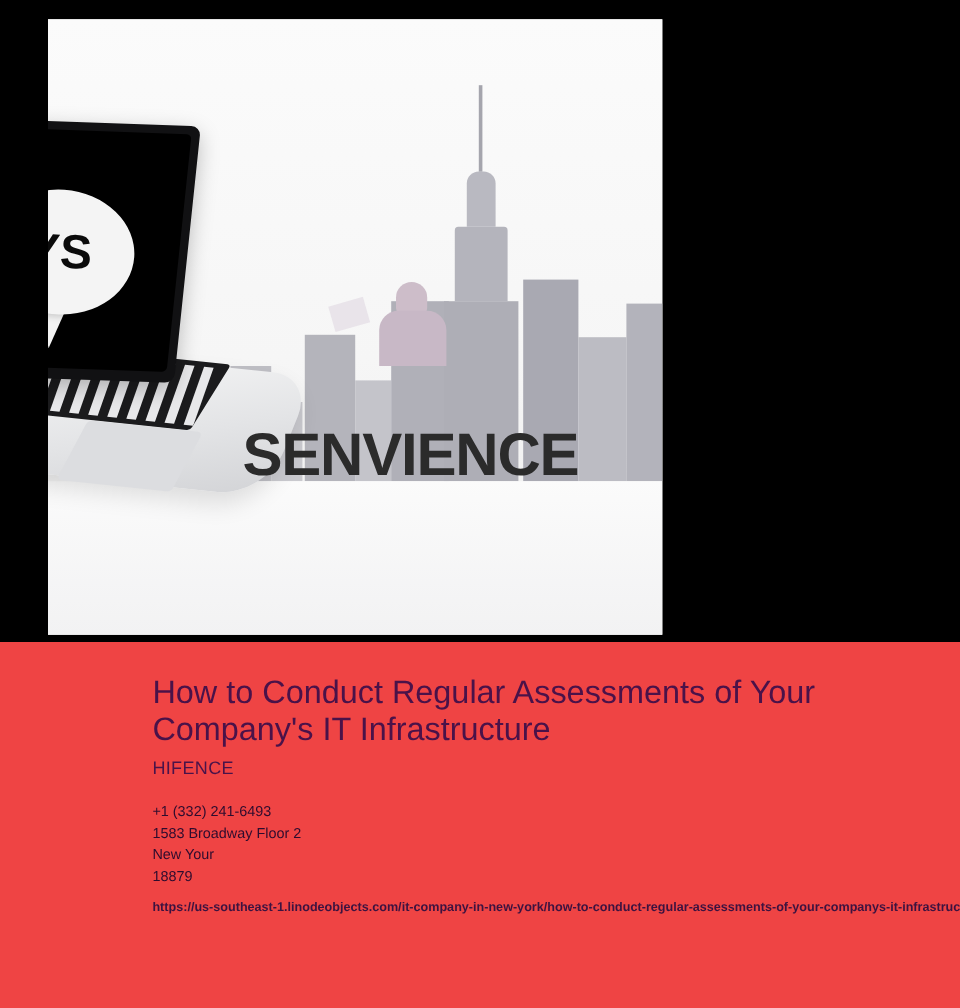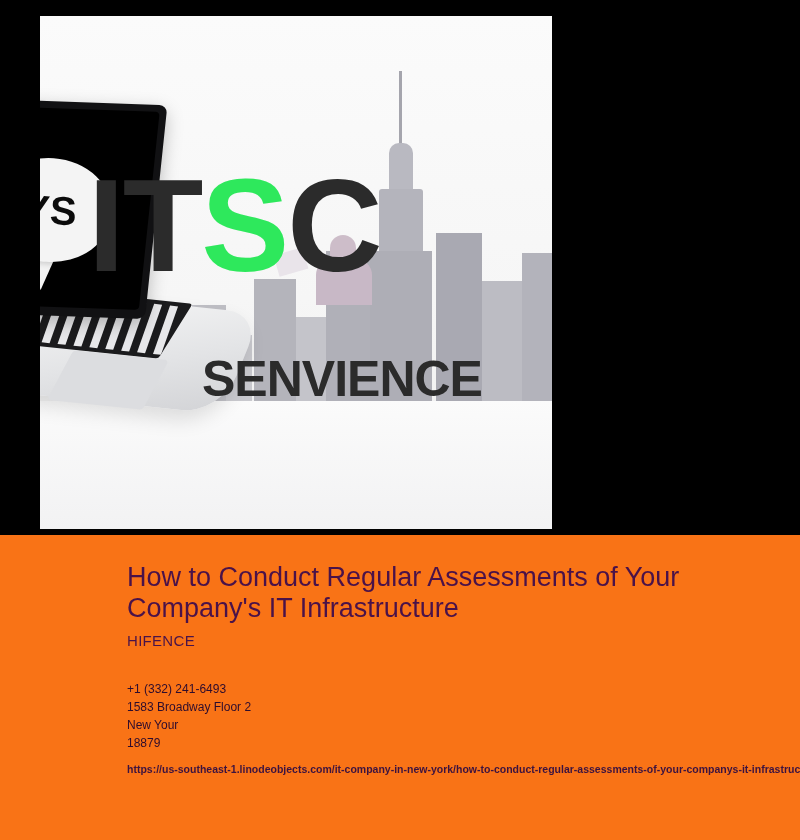--- a/index.html
+++ b/index.html
@@ -160,21 +160,21 @@
     background: linear-gradient(180deg, #fbfbfb 0%, #f2f2f3 100%);
   }
 
   
   .info-panel {
     position: absolute;
     left: 0;
     top: 535px;
     width: 800px;
     height: 305px;
-    background: #f97316;
+    background: #ef4444;
     overflow: hidden;
   }
   .info-inner {
     position: absolute;
     left: 127px;
     top: 27px;
     right: 0;
   }
   .post-title {
     margin: 0;
@@ -188,21 +188,21 @@
   }
   .brand {
     margin: 9px 0 0 0;
     font-family: Liberation Sans, sans-serif;
     font-weight: 400;
     font-size: 15px;
     letter-spacing: .3px;
     color: #49134a;
   }
   .contact {
-    margin-top: 31px;
+    margin-top: 18px;
     font-family: "Liberation Sans", sans-serif;
     font-size: 12px;
     line-height: 18px;
     color: #2d0c2e;
   }
   .contact div { white-space: nowrap; }
   .source-url {
     margin-top: 9px;
     font-family: "Liberation Sans", sans-serif;
     font-size: 10.5px;
@@ -263,23 +263,20 @@
         </div>
         <div class="trackpad"></div>
         <div class="screen">
           <div class="screen-inner"></div>
         </div>
         <div class="bubble-tail"></div>
         <div class="bubble"></div>
         <div class="bubble-text">YS</div>
       </div>
 
-      <div class="hero-word">
-        <span class="dark">IT</span><span class="green">S</span><span class="dark">C</span>
-      </div>
       <div class="hero-sub">SENVIENCE</div>
 
     </div>
   </figure>
 
   <section class="info-panel">
     <div class="info-inner">
 
       <h1 class="post-title">How to Conduct Regular Assessments of Your Company's IT Infrastructure</h1>
 

